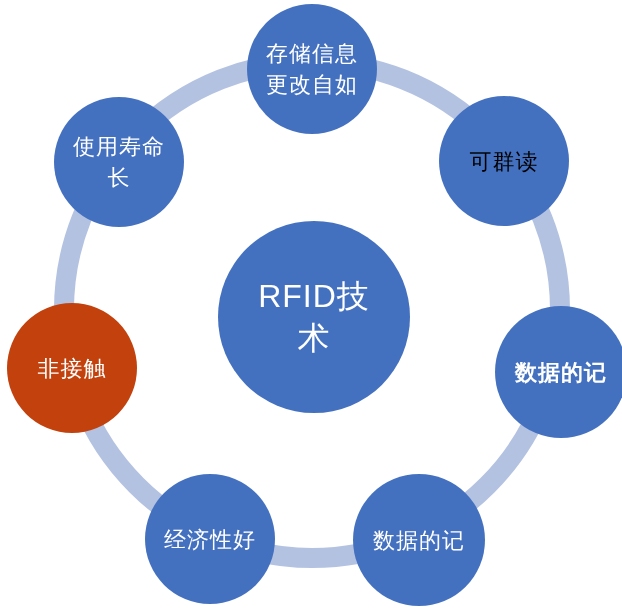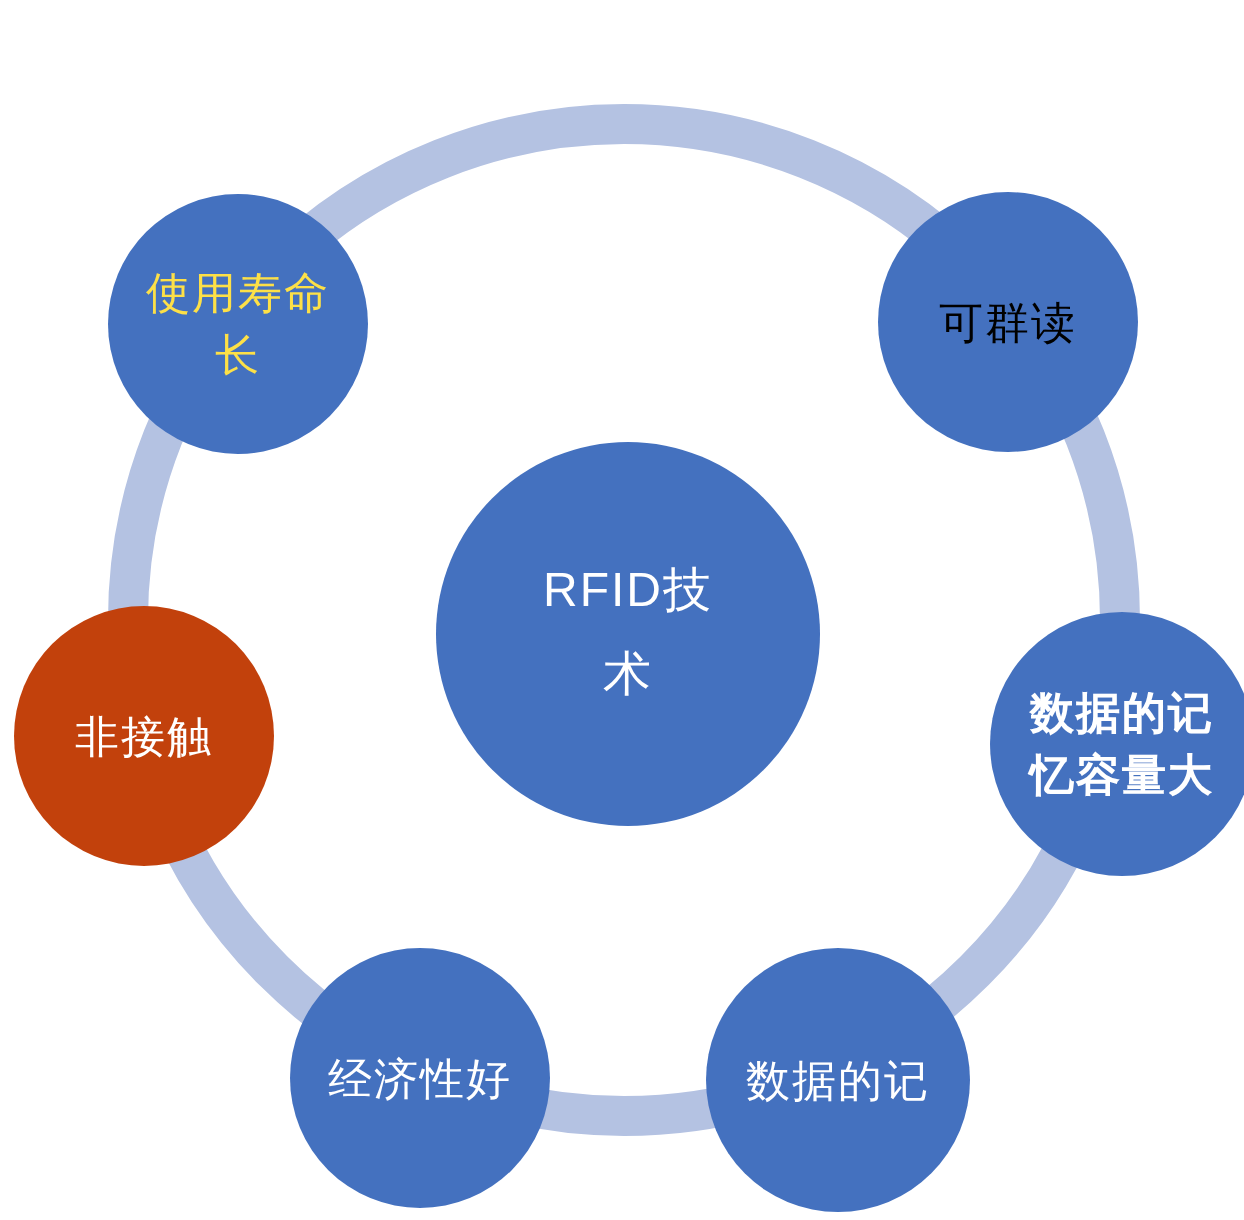--- a/index.html
+++ b/index.html
@@ -46,21 +46,21 @@
     font-size: 22px;
     line-height: 31px;
     font-weight: 400;
     letter-spacing: 1px;
   }
   .center-node {
     left: 218px;
     top: 221px;
     width: 192px;
     height: 192px;
-    font-size: 24px;
+    font-size: 32px;
     line-height: 42px;
     letter-spacing: 1px;
   }
   .sat-top          { left: 247px; top: 4px;   }
   .sat-top-right    { left: 439px; top: 96px;  }
   .sat-right        { left: 495px; top: 306px; width: 132px; height: 132px; font-weight: 600; }
   .sat-bottom-right { left: 353px; top: 474px; width: 132px; height: 132px; }
   .sat-bottom-left  { left: 145px; top: 474px; }
   .sat-left         { left: 7px;   top: 303px; }
   .sat-top-left     { left: 54px;  top: 97px;  }
@@ -72,31 +72,36 @@
 
   <div class="ring" style="border-color: rgb(180, 194, 226);"></div>
 
   <div class="node center-node" style="background-color: rgb(68, 113, 191); color: rgb(255, 255, 255);">
     <div class="label">
       <span class="line">RFID技</span>
       <span class="line">术</span>
     </div>
   </div>
 
+  <div class="node sat sat-top" style="background-color: rgb(68, 113, 191); color: rgb(255, 255, 255);">
+    <div class="label">
+      <span class="line">存储信息</span>
+      <span class="line">更改自如</span>
+    </div>
+  </div>
 
   <div class="node sat sat-top-right" style="background-color: rgb(68, 113, 191); color: #000000;">
     <div class="label">
       <span class="line">可群读</span>
     </div>
   </div>
 
   <div class="node sat sat-right" style="background-color: rgb(68, 113, 191); color: rgb(255, 255, 255);">
     <div class="label">
       <span class="line">数据的记</span>
-      <span class="line">忆容量大</span>
     </div>
   </div>
 
   <div class="node sat sat-bottom-right" style="background-color: rgb(68, 113, 191); color: rgb(255, 255, 255);">
     <div class="label">
       <span class="line">数据的记</span>
     </div>
   </div>
 
   <div class="node sat sat-bottom-left" style="background-color: rgb(68, 113, 191); color: rgb(255, 255, 255);">
@@ -104,20 +109,20 @@
       <span class="line">经济性好</span>
     </div>
   </div>
 
   <div class="node sat sat-left" style="background-color: #c2410c; color: rgb(255, 255, 255);">
     <div class="label">
       <span class="line">非接触</span>
     </div>
   </div>
 
-  <div class="node sat sat-top-left" style="background-color: rgb(68, 113, 191); color: #fde047;">
+  <div class="node sat sat-top-left" style="background-color: rgb(68, 113, 191); color: #ffffff;">
     <div class="label">
       <span class="line">使用寿命</span>
       <span class="line">长</span>
     </div>
   </div>
 
 </div>
 
 </body></html>

